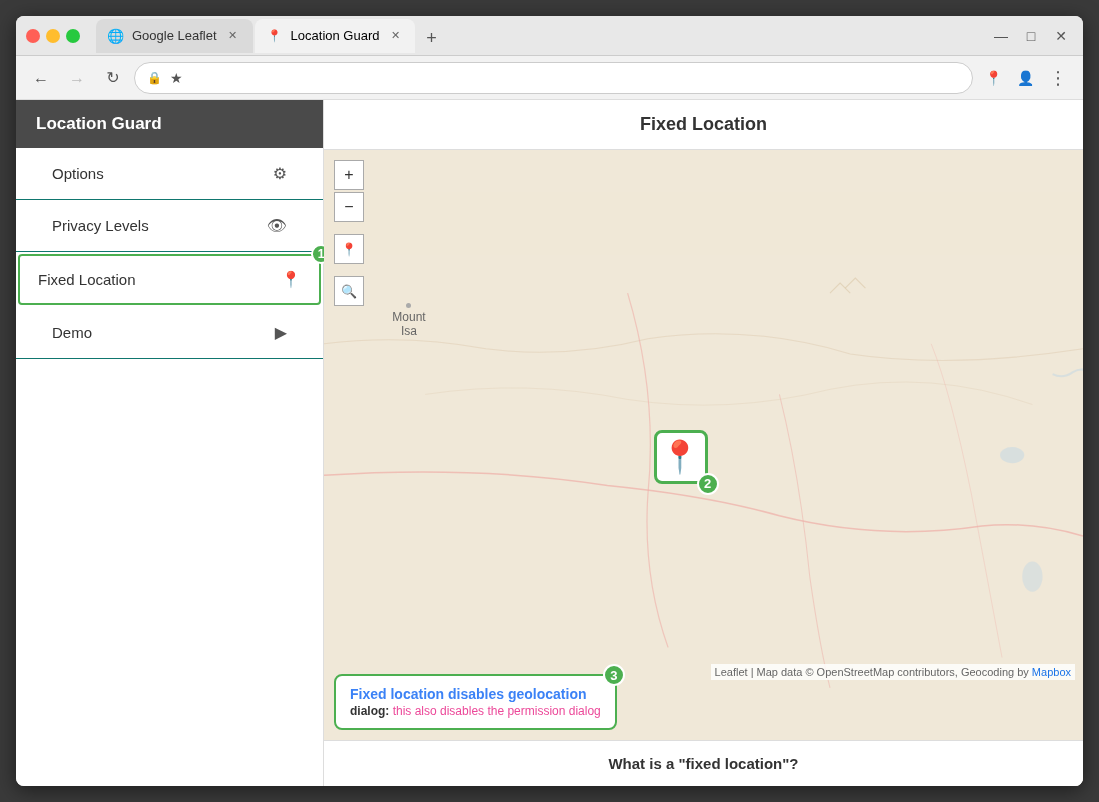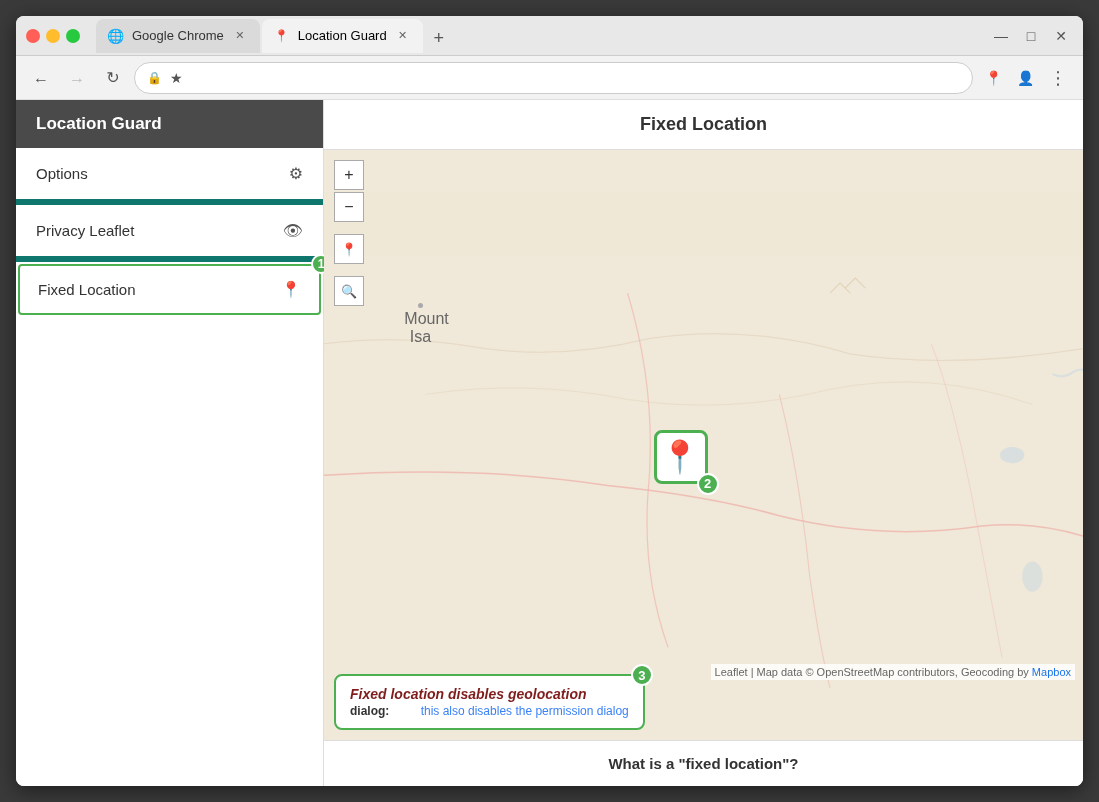--- a/index.html
+++ b/index.html
@@ -152,22 +152,22 @@
       background: #4a4a4a;
       color: #fff;
       padding: 14px 20px;
       font-size: 17px;
       font-weight: bold;
     }
     .sidebar-item {
       display: flex;
       align-items: center;
       justify-content: space-between;
-      padding: 16px 20px;
-      border-bottom: 6px solid #0f766e;
+      padding: 16px 36px;
+      border-bottom: 1px solid #0f766e;
       cursor: pointer;
       font-size: 15px;
       color: #333;
     }
     .sidebar-item.active {
       border: 2px solid #4caf50;
       margin: 2px;
       border-radius: 4px;
       padding: 14px 18px;
     }
@@ -295,31 +295,30 @@
       background: #fff;
       border: 2px solid #4caf50;
       border-radius: 8px;
       padding: 10px 14px;
       max-width: 340px;
       z-index: 20;
       font-size: 13px;
     }
     .warning-title {
       font-weight: bold;
-      color: #7f1d1d;
+      color: #3b82f6;
       font-size: 14px;
-      font-style: italic;
     }
     .warning-text {
       color: #555;
       font-size: 12px;
       margin-top: 2px;
     }
     .warning-text strong { font-weight: bold; color: #333; }
-    .warning-text em { color: #3b82f6; font-style: normal; margin-left: 28px; }
+    .warning-text em { color: #ec4899; font-style: normal; }
 
     
     .bottom-panel {
       background: #fff;
       border-top: 1px solid #ddd;
       padding: 14px 20px;
       text-align: center;
       font-size: 15px;
       font-weight: bold;
       color: #333;
@@ -355,21 +354,21 @@
   <div class="title-bar">
     <div class="window-controls">
       <button class="win-btn win-close"></button>
       <button class="win-btn win-min"></button>
       <button class="win-btn win-max"></button>
     </div>
     <div class="tabs-bar">
 
       <div class="tab">
         <span class="tab-favicon" style="color:#4285f4; font-size:14px;">🌐</span>
-        <span>Google Chrome</span>
+        <span>Google Leaflet</span>
         <button class="tab-close">✕</button>
       </div>
 
       <div class="tab active">
         <span class="tab-favicon">📍</span>
         <span>Location Guard</span>
         <button class="tab-close">✕</button>
       </div>
       <button class="new-tab-btn">+</button>
     </div>
@@ -399,33 +398,37 @@
 
     <div class="sidebar">
       <div class="sidebar-header">Location Guard</div>
 
       <div class="sidebar-item">
         <span>Options</span>
         <span class="sidebar-icon">⚙</span>
       </div>
 
       <div class="sidebar-item">
-        <span>Privacy Leaflet</span>
+        <span>Privacy Levels</span>
         <span class="sidebar-icon">👁</span>
       </div>
 
       <div class="sidebar-item-wrapper">
         <div class="sidebar-item active">
           <span>Fixed Location</span>
           <span class="sidebar-icon">📍</span>
         </div>
         <div class="sidebar-badge">1</div>
       </div>
 
 
+      <div class="sidebar-item">
+        <span>Demo</span>
+        <span class="sidebar-icon">▶</span>
+      </div>
     </div>
 
     <div class="main-panel">
       <div class="main-title">Fixed Location</div>
 
       <div class="map-container">
 
         <svg class="map-terrain" viewBox="0 0 750 500" xmlns="http://www.w3.org/2000/svg">
 
           <rect width="750" height="500" fill="#f0e8d8"></rect>
@@ -450,21 +453,21 @@
           <button class="map-ctrl-btn">+</button>
           <button class="map-ctrl-btn">−</button>
           <div class="map-ctrl-separator"></div>
           <button class="map-ctrl-btn" style="font-size:13px;">📍</button>
           <div class="map-ctrl-separator"></div>
           <button class="map-ctrl-btn" style="font-size:13px;">🔍</button>
         </div>
 
         <div class="map-label" style="left:9%;top:26%;">
           <div class="map-label-dot"></div>
-          <span style="font-size:16px;color:#666;margin-left:12px;">Mount<br>Isa</span>
+          <span style="font-size:12px;color:#666;">Mount<br>Isa</span>
         </div>
 
         <div class="location-marker">
           <div class="marker-box">
             <span class="marker-pin">📍</span>
             <div class="marker-badge">2</div>
           </div>
         </div>
 
         <div class="map-attribution">

